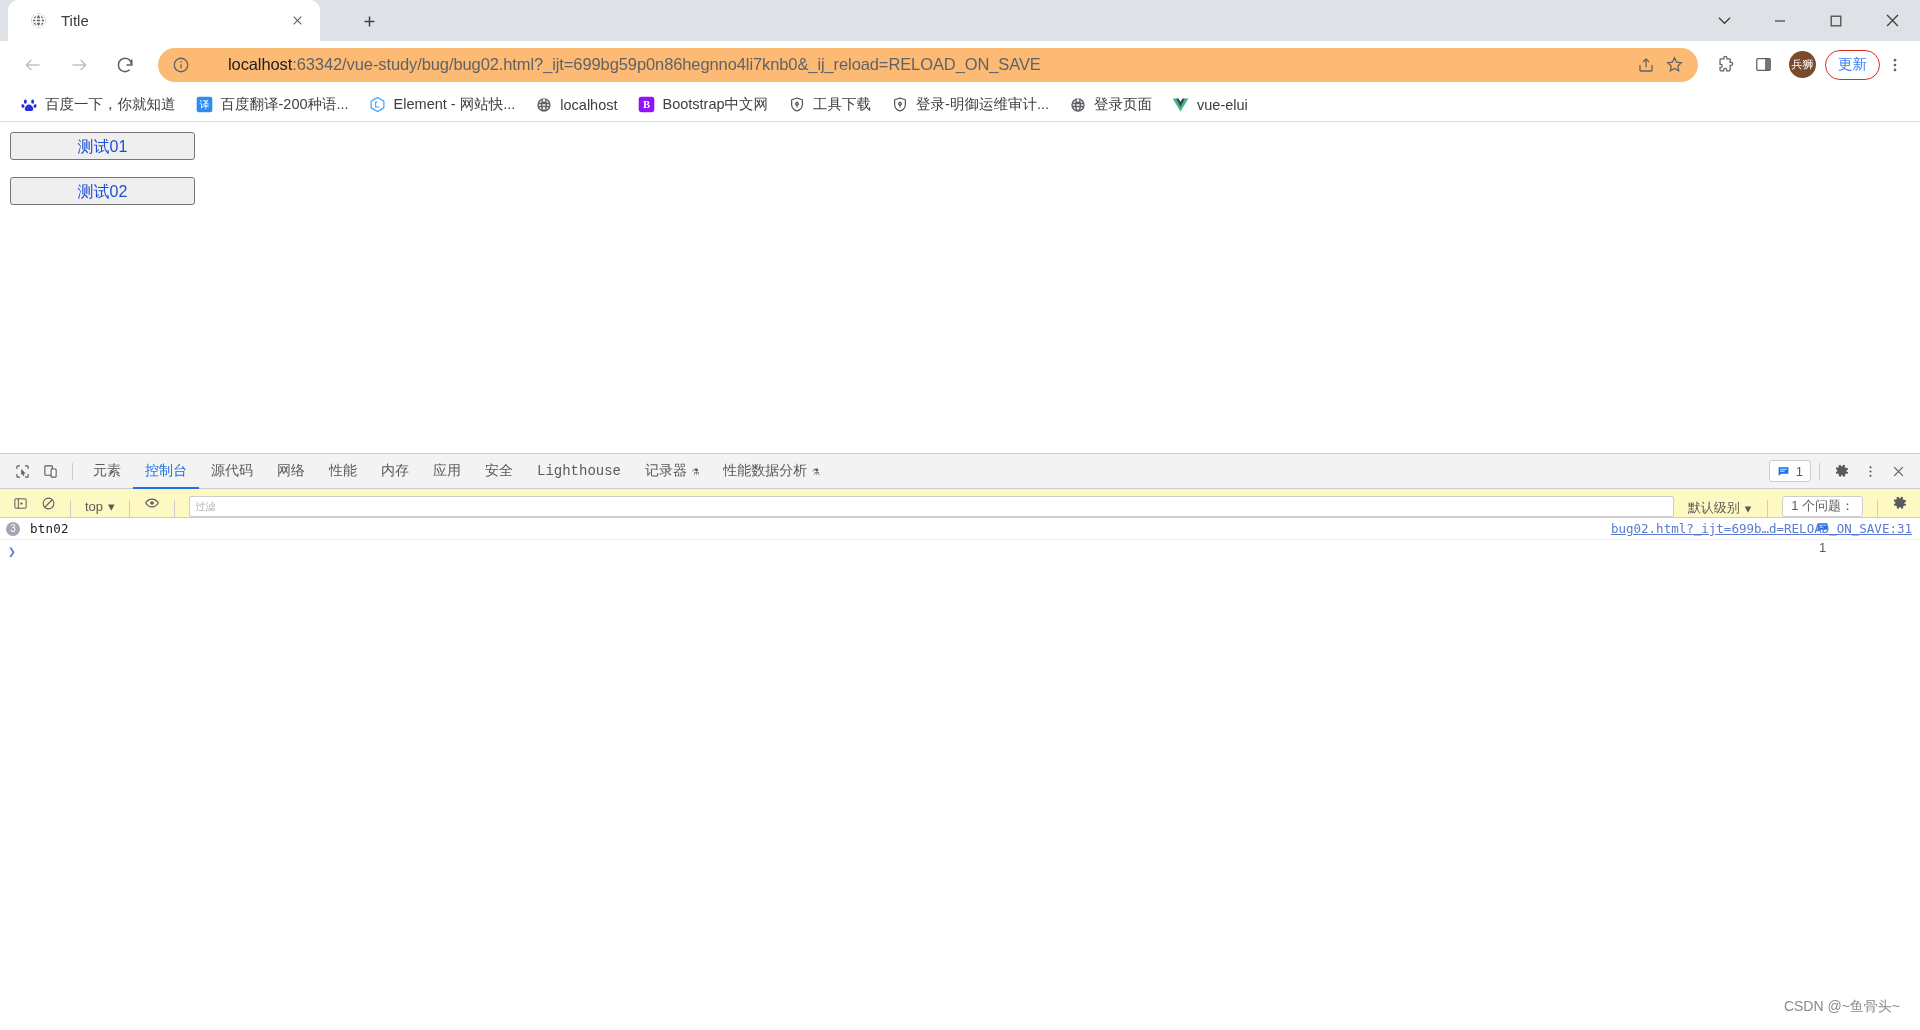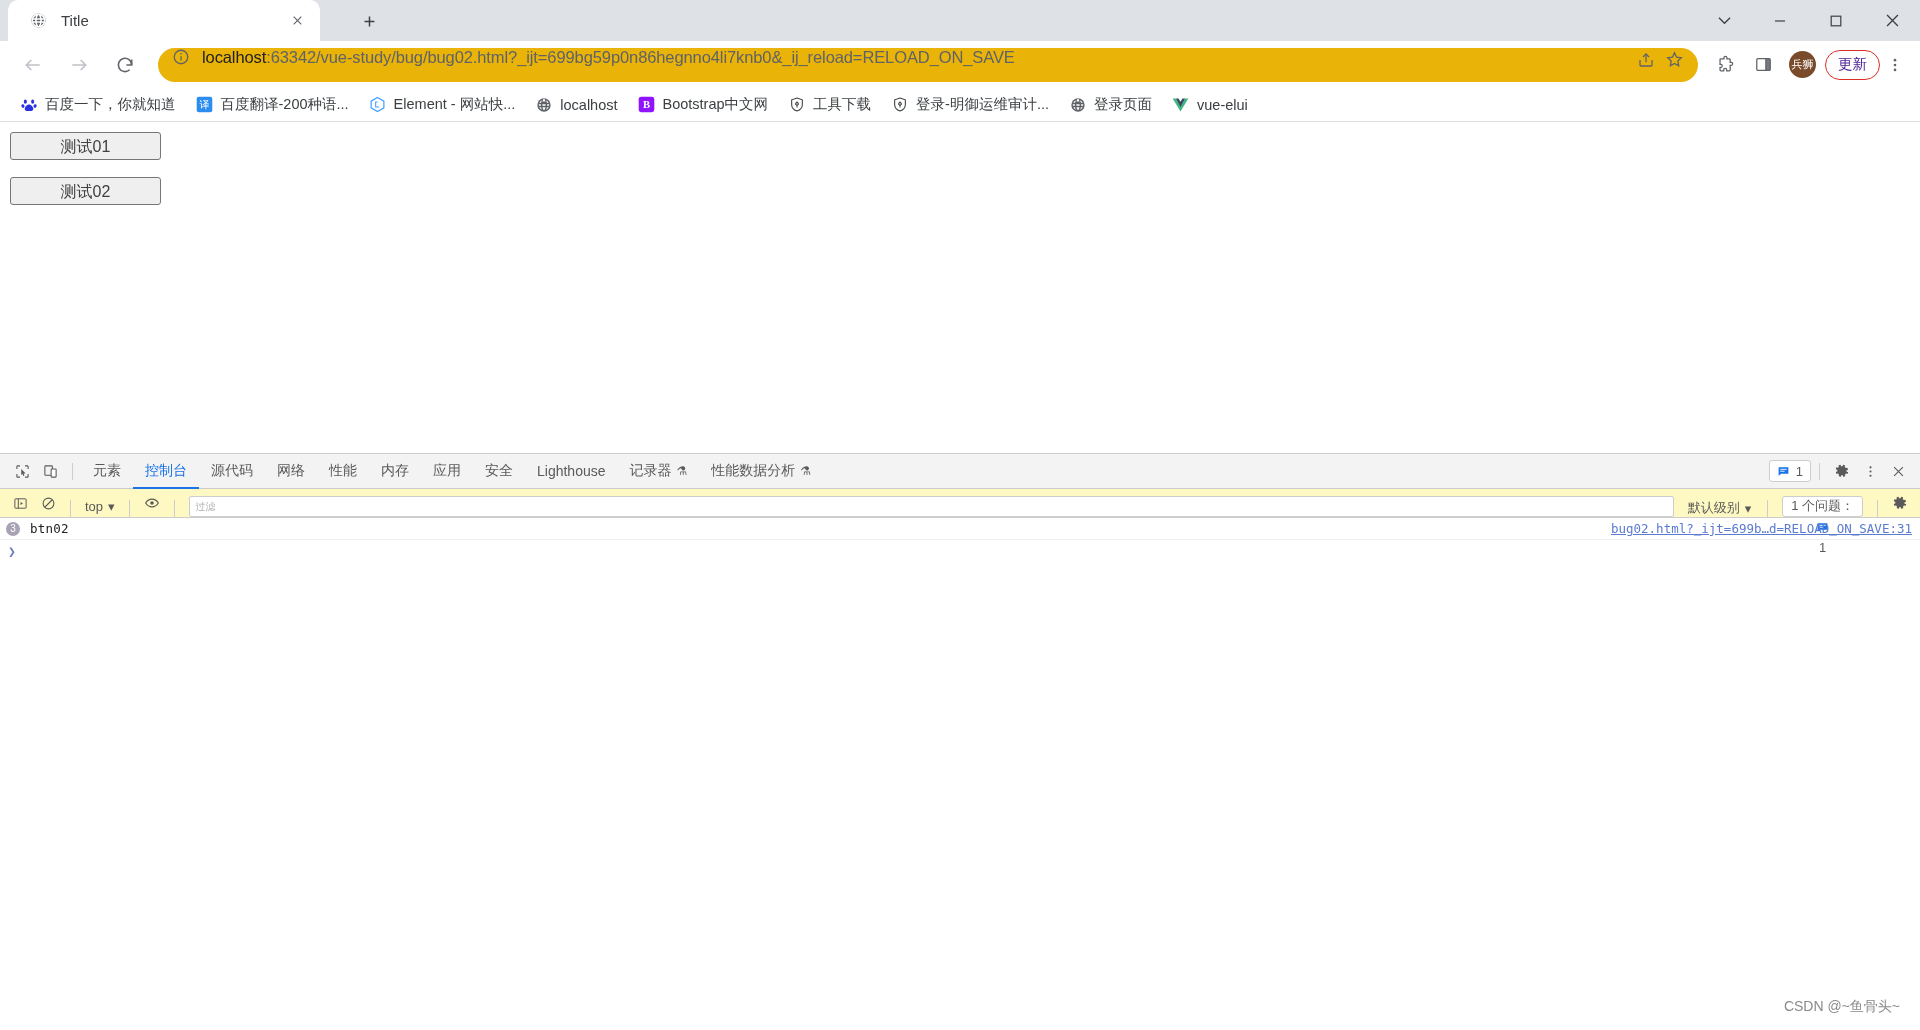--- a/index.html
+++ b/index.html
@@ -71,26 +71,27 @@
   }
   .nav-btn {
     width: 36px; height: 36px; margin: 0 5px;
     display: flex; align-items: center; justify-content: center;
     color: #5f6368; border-radius: 50%;
   }
   .nav-btn.disabled { color: #bdc1c6; }
   .omnibox {
     flex: 1 1 auto;
     height: 34px;
-    background: #eab308;
+    background: #fdba74;
     border-radius: 17px;
-    display: flex; align-items: flex-start;
+    display: flex; align-items: center;
     margin: 0 8px 0 10px;
     padding: 0 12px 0 14px;
     min-width: 0;
+    gap: 26px;
   }
   .omni-icon {
     width: 18px; height: 18px; flex: 0 0 18px;
     margin-right: 12px;
     color: #5f6368;
   }
   .omni-url {
     font-size: 16.5px;
     color: #202124;
     white-space: nowrap; overflow: hidden;
@@ -105,21 +106,21 @@
   .avatar {
     width: 27px; height: 27px; border-radius: 50%;
     background: #7a4b2a;
     color: #fff; font-size: 11px;
     display: flex; align-items: center; justify-content: center;
     margin: 0 7px;
   }
   .update-pill {
     height: 30px;
     border: 1px solid #d93025;
-    color: #4c1d95;
+    color: #3b82f6;
     border-radius: 15px;
     font-size: 14.5px;
     display: flex; align-items: center;
     padding: 0 12px;
     margin-left: 2px;
   }
   .kebab { width: 30px; height: 34px; display:flex; align-items:center; justify-content:center; color:#5f6368; }
 
   
   .bookmarks {
@@ -146,27 +147,27 @@
 
   
   .viewport {
     height: 330px;
     background: #ffffff;
     padding: 8px;
     position: relative;
   }
   .pbtn {
     display: block;
-    width: 151px; height: 28px;
+    width: 185px; height: 28px;
     background: #efefef;
     border: 1px solid #767676;
     border-radius: 3px;
     font-family: "Liberation Sans", sans-serif;
     font-size: 16px;
-    color: #404040;
+    color: #1d4ed8;
     margin: 2px 0 0 2px;
     text-align: center;
     line-height: 26px;
   }
   .pbtn + .pbtn { margin-top: 17px; }
 
   
   .devtools {
     position: absolute;
     left: 0; top: 453px;
@@ -190,20 +191,21 @@
   }
   .dt-sep { width: 1px; height: 17px; background: #cdcdcd; margin: 0 8px; }
   .dt-tabs { display: flex; align-items: center; height: 35px; }
   .dt-tab {
     height: 35px;
     display: flex; align-items: center; gap: 5px;
     padding: 0 12px;
     font-size: 14px;
     color: #5a5a5a;
     white-space: nowrap;
+    font-family: Liberation Mono, monospace;
   }
   .dt-tab.active { color: #1a73e8; box-shadow: inset 0 -2px 0 #1a73e8; }
   .dt-flask { font-size: 12px; }
   .dt-topright { margin-left: auto; display: flex; align-items: center; }
   .issues-pill {
     display: flex; align-items: center; gap: 6px;
     border: 1px solid #cdcdcd;
     border-radius: 3px;
     height: 22px; padding: 0 7px;
     font-size: 13px; color: #5a5a5a;

